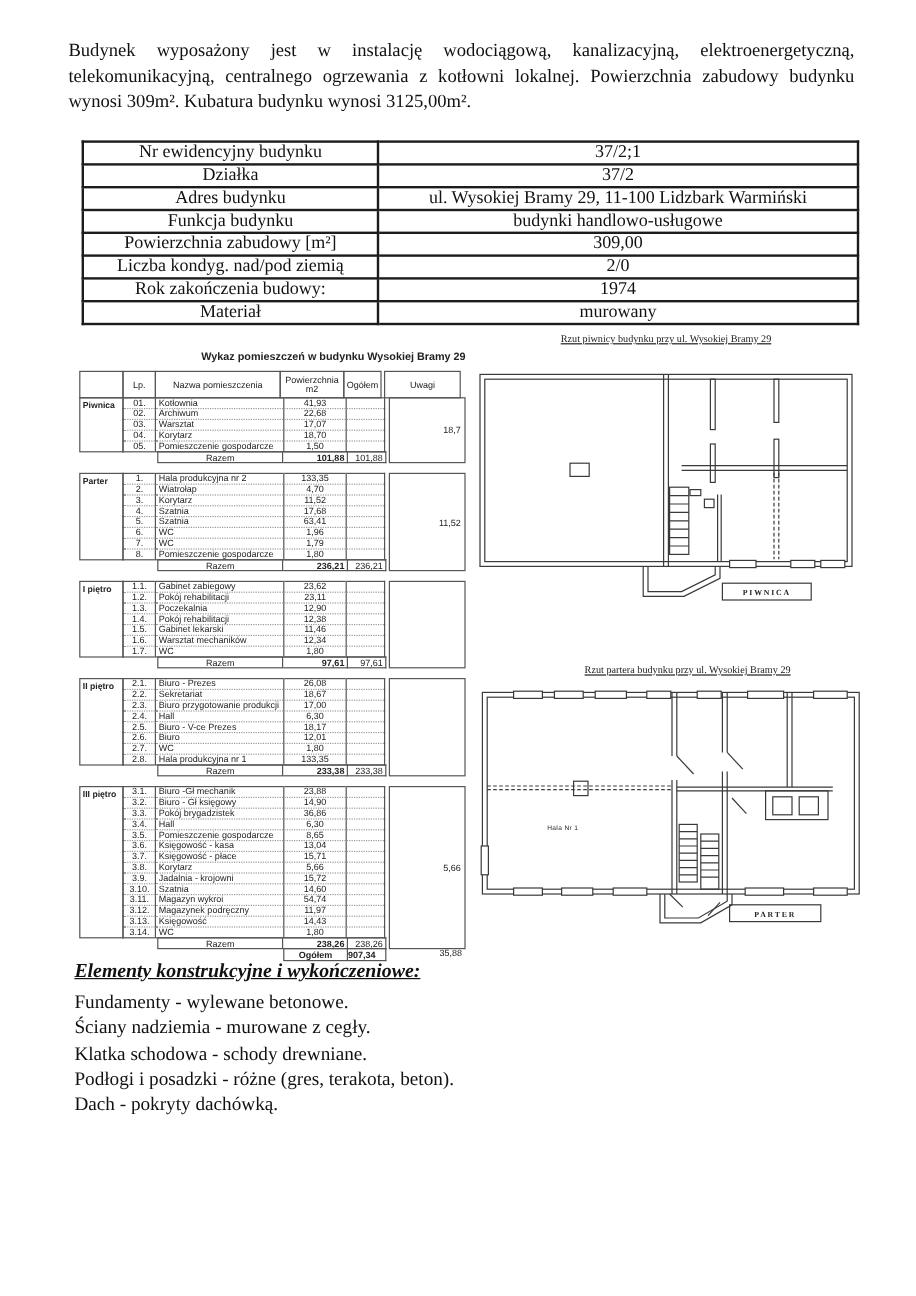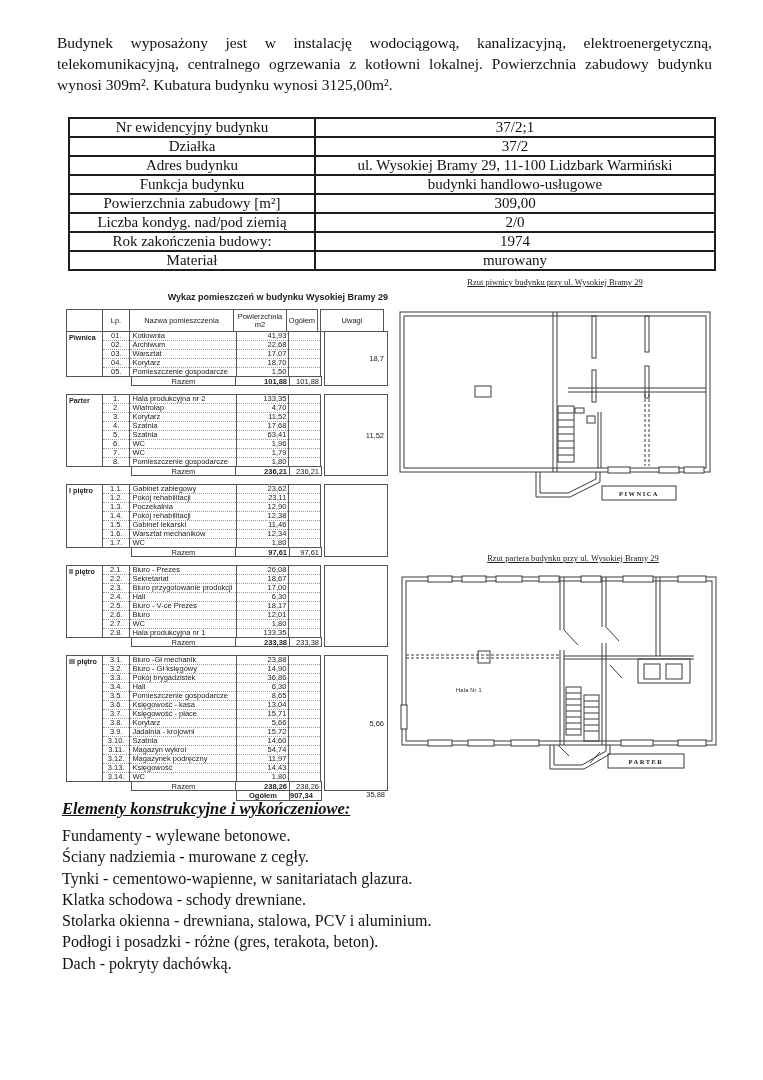--- a/index.html
+++ b/index.html
@@ -27,21 +27,21 @@
   .floors .block:first-of-type{margin-top:-1px}
   .block-left{width:256px}
   .toprow{display:flex}
   .floor-box{width:37px;border:1px solid #555;font-weight:bold;font-size:7.2px;padding:1px 0 0 2px;white-space:nowrap;overflow:hidden}
   table.blk{border-collapse:collapse;table-layout:fixed;width:219px;border:1px solid #555;margin-left:-1px}
   .blk td{font-size:7.5px;height:8.4px;line-height:8px;padding:0 2px;white-space:nowrap;overflow:hidden;border-left:1px solid #555;vertical-align:middle}
   .blk td:first-child{border-left:none}
   .blk tr + tr td{border-top:1px dotted #9a9a9a}
   .td-lp{width:26px;text-align:center}
   .td-name{width:101px;text-align:left}
-  .td-area{width:50px;text-align:right}
+  .td-area{width:50px;text-align:center}
   .td-og{width:30px}
   .razem-row{display:flex;margin-left:65px;margin-top:-1px;height:10px}
   .rz-label{width:105px;border:1px solid #555;text-align:center;font-size:7.5px;line-height:9px}
   .rz-area{width:54px;border:1px solid #555;border-left:none;font-weight:bold;text-align:right;padding-right:2px;font-size:7.5px;line-height:9px}
   .rz-og{width:32px;border:1px solid #555;border-left:none;text-align:right;padding-right:2px;font-size:7.5px;line-height:9px}
   .uwagi-box{width:64px;margin-left:2px;border:1px solid #555;display:flex;align-items:center;justify-content:flex-end;padding-right:3px;font-size:7.5px}
   .grand-row{display:flex;margin-left:170px;margin-top:-1px;height:10.5px}
   .g-label{width:54px;border:1px solid #555;font-weight:bold;text-align:center;font-size:7.5px;line-height:9.5px}
   .g-total{width:32px;border:1px solid #555;border-left:none;font-weight:bold;text-align:right;padding-right:20px;font-size:7.5px;line-height:9.5px}
   .g-notes{width:64px;margin-left:2px;text-align:right;padding-right:3px;font-size:7.5px;line-height:9.5px}
@@ -573,19 +573,17 @@
     <text x="248" y="189" text-anchor="middle" class="plan-label">PARTER</text>
   </svg>
 </div>
 
 <div class="construction">
   <div class="c-head">Elementy konstrukcyjne i wykończeniowe:</div>
   <div class="c-items">
 
   <div>Fundamenty - wylewane betonowe.</div>
       <div>Ściany nadziemia - murowane z cegły.</div>
-      <div>Tynki - cementowo-wapienne, w sanitariatach glazura.</div>
       <div>Klatka schodowa - schody drewniane.</div>
-      <div>Stolarka okienna - drewniana, stalowa, PCV i aluminium.</div>
       <div>Podłogi i posadzki - różne (gres, terakota, beton).</div>
       <div>Dach - pokryty dachówką.</div>
     </div>
 </div>
 
 </body></html>

